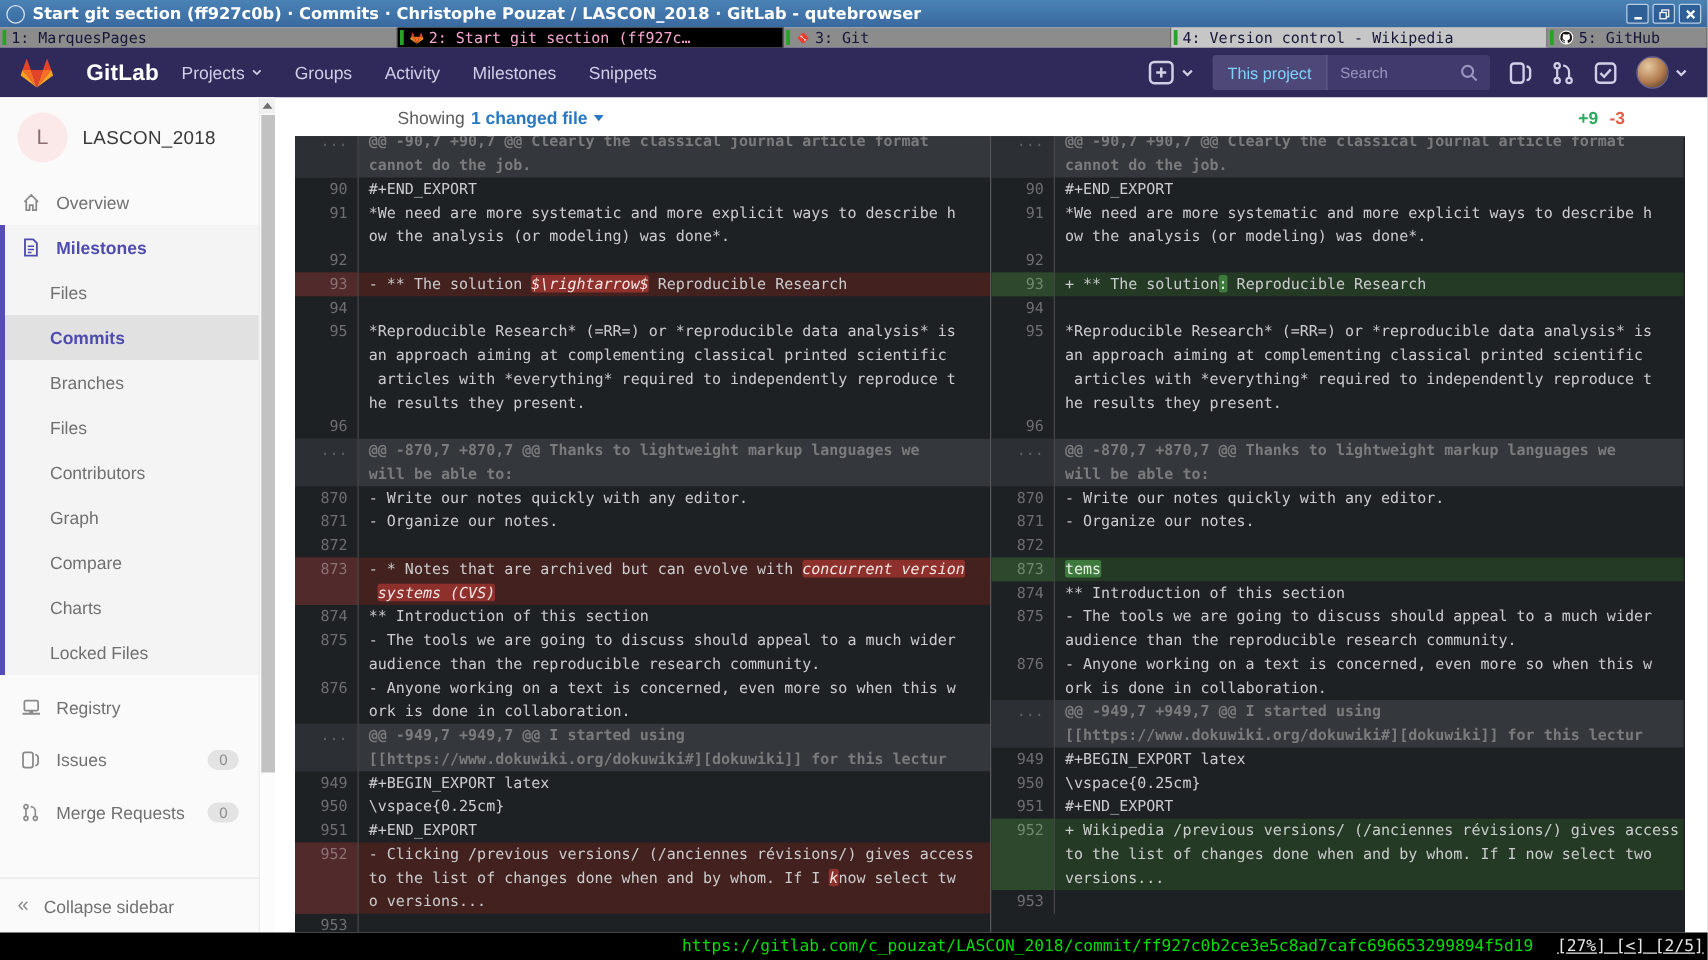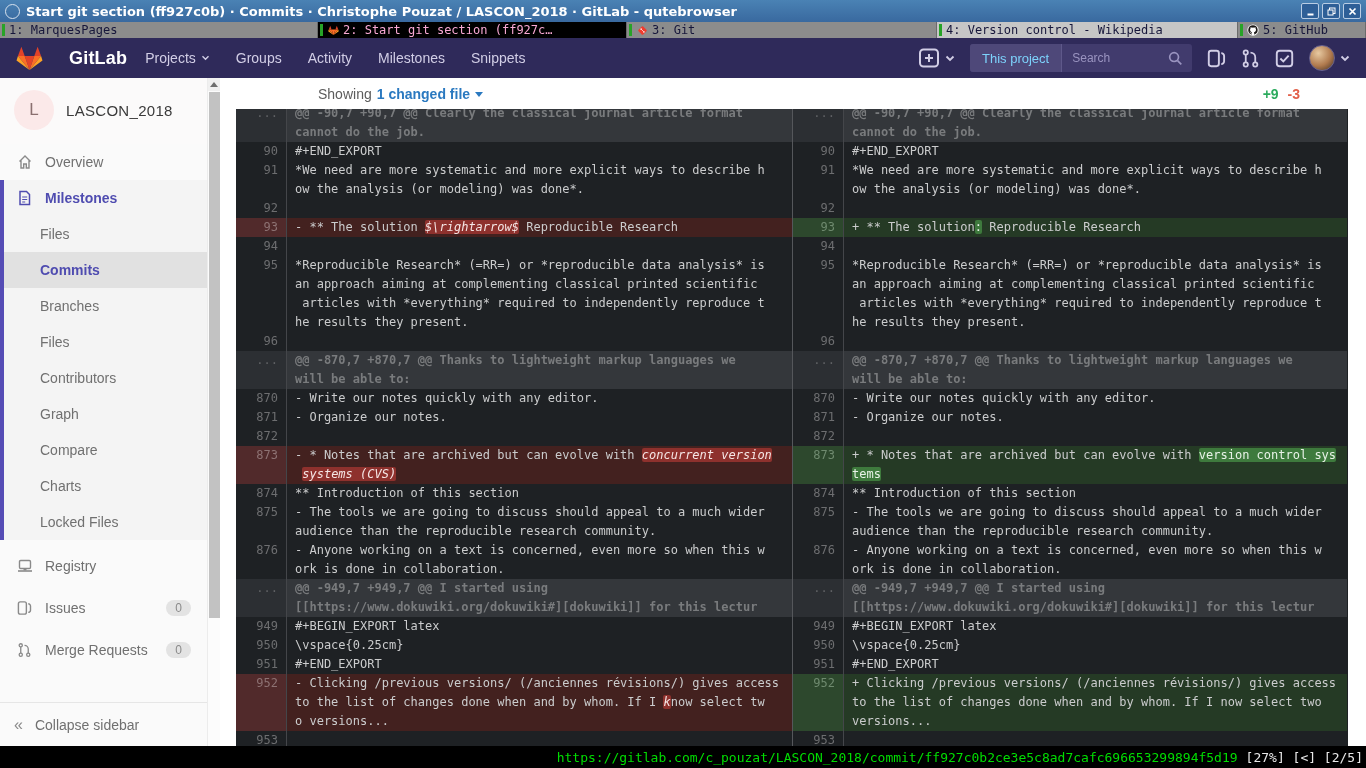--- a/index.html
+++ b/index.html
@@ -111,21 +111,21 @@
   .t-del { background:#43211f; } .t-del .d-num { background:#512a2b; color:#8d7273; }
   .t-add { background:#253a25; } .t-add .d-num { background:#2d482d; color:#6f8a6f; }
   .t-del .hl { background:#8e312d; color:#f5e6e5; border-radius:2px;font-style:italic; }
   .t-add .hl { background:#3e7a3d; color:#e8f2e7; border-radius:2px; }
 
   
   .statusbar { position:absolute; left:0; right:0; bottom:0; height:22px; background:#000;
                display:flex; align-items:center; justify-content:flex-end; padding:0 3px;
                font:13px "DejaVu Sans Mono", monospace; white-space:pre; }
   .sb-url { color:#00dd00; }
-  .sb-ind { color:#e8e8e8; margin-left:8px; }
+  .sb-ind { color:#e8e8e8; margin-left:19px;text-decoration:underline; }
 </style>
 </head>
 <body>
 
 <div class="titlebar">
   <span class="qb-icon"></span>
   <span class="title-text">Start git section (ff927c0b) · Commits · Christophe Pouzat / LASCON_2018 · GitLab - qutebrowser</span>
   <span class="win-btns">
     <span class="wbtn">
         <svg width="9" height="9" viewBox="0 0 9 9">
@@ -505,21 +505,21 @@
             <div class="d-row t-ctx">
               <div class="d-num">871</div>
               <div class="d-code"><div class="d-line"><span>- Organize our notes.</span></div></div>
             </div>
             <div class="d-row t-ctx">
               <div class="d-num">872</div>
               <div class="d-code"><div class="d-line">&nbsp;</div></div>
             </div>
             <div class="d-row t-add">
               <div class="d-num">873</div>
-              <div class="d-code"><div class="d-line"><span>+ * Notes that are archived but can evolve with </span><span class="hl">version control sys</span></div><div class="d-line"><span class="hl">tems</span></div></div>
+              <div class="d-code"><div class="d-line"><span class="hl">tems</span></div></div>
             </div>
             <div class="d-row t-ctx">
               <div class="d-num">874</div>
               <div class="d-code"><div class="d-line"><span>** Introduction of this section</span></div></div>
             </div>
             <div class="d-row t-ctx">
               <div class="d-num">875</div>
               <div class="d-code"><div class="d-line"><span>- The tools we are going to discuss should appeal to a much wider</span></div><div class="d-line"><span>audience than the reproducible research community.</span></div></div>
             </div>
             <div class="d-row t-ctx">
@@ -537,21 +537,21 @@
             <div class="d-row t-ctx">
               <div class="d-num">950</div>
               <div class="d-code"><div class="d-line"><span>\vspace{0.25cm}</span></div></div>
             </div>
             <div class="d-row t-ctx">
               <div class="d-num">951</div>
               <div class="d-code"><div class="d-line"><span>#+END_EXPORT</span></div></div>
             </div>
             <div class="d-row t-add">
               <div class="d-num">952</div>
-              <div class="d-code"><div class="d-line"><span>+ Clicking /previous versions/ (/anciennes révisions/) gives access</span></div><div class="d-line"><span>to the list of changes done when and by whom. If I now select two</span></div><div class="d-line"><span>versions...</span></div></div>
+              <div class="d-code"><div class="d-line"><span>+ Wikipedia /previous versions/ (/anciennes révisions/) gives access</span></div><div class="d-line"><span>to the list of changes done when and by whom. If I now select two</span></div><div class="d-line"><span>versions...</span></div></div>
             </div>
             <div class="d-row t-ctx">
               <div class="d-num">953</div>
               <div class="d-code"><div class="d-line">&nbsp;</div></div>
             </div>
           </div>
         </div>
     </div>
   </div>
 </div>

